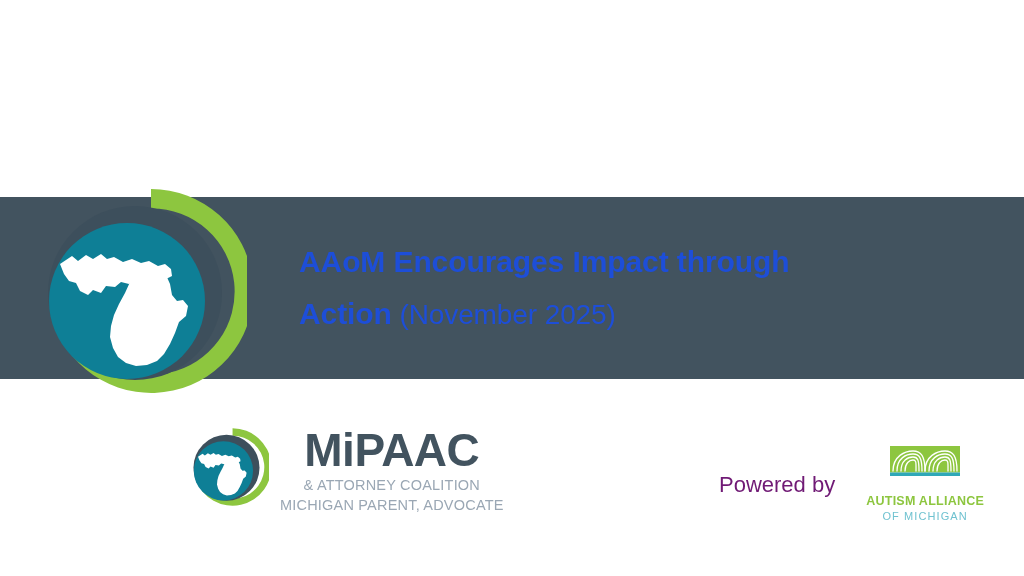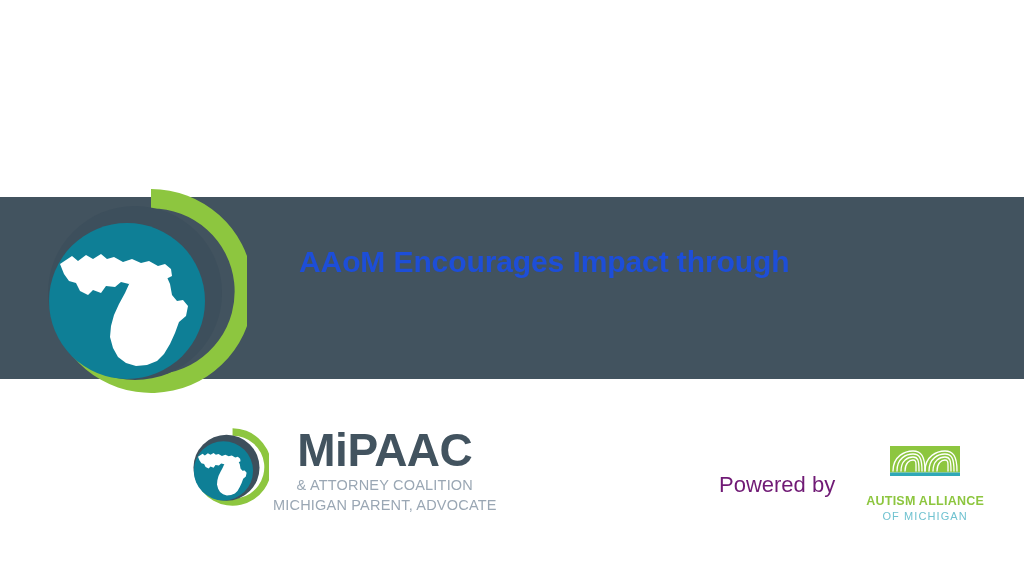--- a/index.html
+++ b/index.html
@@ -78,21 +78,21 @@
     display: flex;
     align-items: flex-start;
   }
   .mipaac-mark {
     width: 82px;
     height: 82px;
     flex: 0 0 82px;
     margin-top: 2px;
   }
   .mipaac-text {
-    margin-left: 4px;
+    margin-left: 11px;
     text-align: center;
   }
   .mipaac-wordmark {
     color: #42535f;
     font-size: 46px;
     font-weight: 700;
     line-height: 48px;
     letter-spacing: -0.5px;
     margin-top: 2px;
   }
@@ -182,20 +182,23 @@
                L141 112 L146 118 L152 117 L157 123 L155 133 L148 139
                L144 150 L139 161 L133 171 L126 178 L116 182 L105 183
                L95 180 L87 174 L82 165 L79 154 L80 143 L83 132
                L88 121 L94 110 L99 99 Z"></path>
     </svg>
   </div>
 
   <div class="title-block">
     <div class="title-line">
       <span class="title-strong">AAoM Encourages Impact through</span>
+    </div>
+    <div class="title-line">
+      <span class="title-strong">Action</span><span class="title-paren"> (November 2025)</span>
     </div>
   </div>
 
   <div class="mipaac-lockup">
     <div class="mipaac-mark">
       <svg viewBox="0 0 216 216" xmlns="http://www.w3.org/2000/svg" aria-hidden="true">
         <path fill="#8dc63f" d="M120 6
                  A102 102 0 1 1 23.5 140.5
                  L41.5 133.5
                  A83 83 0 1 0 120 25.5

